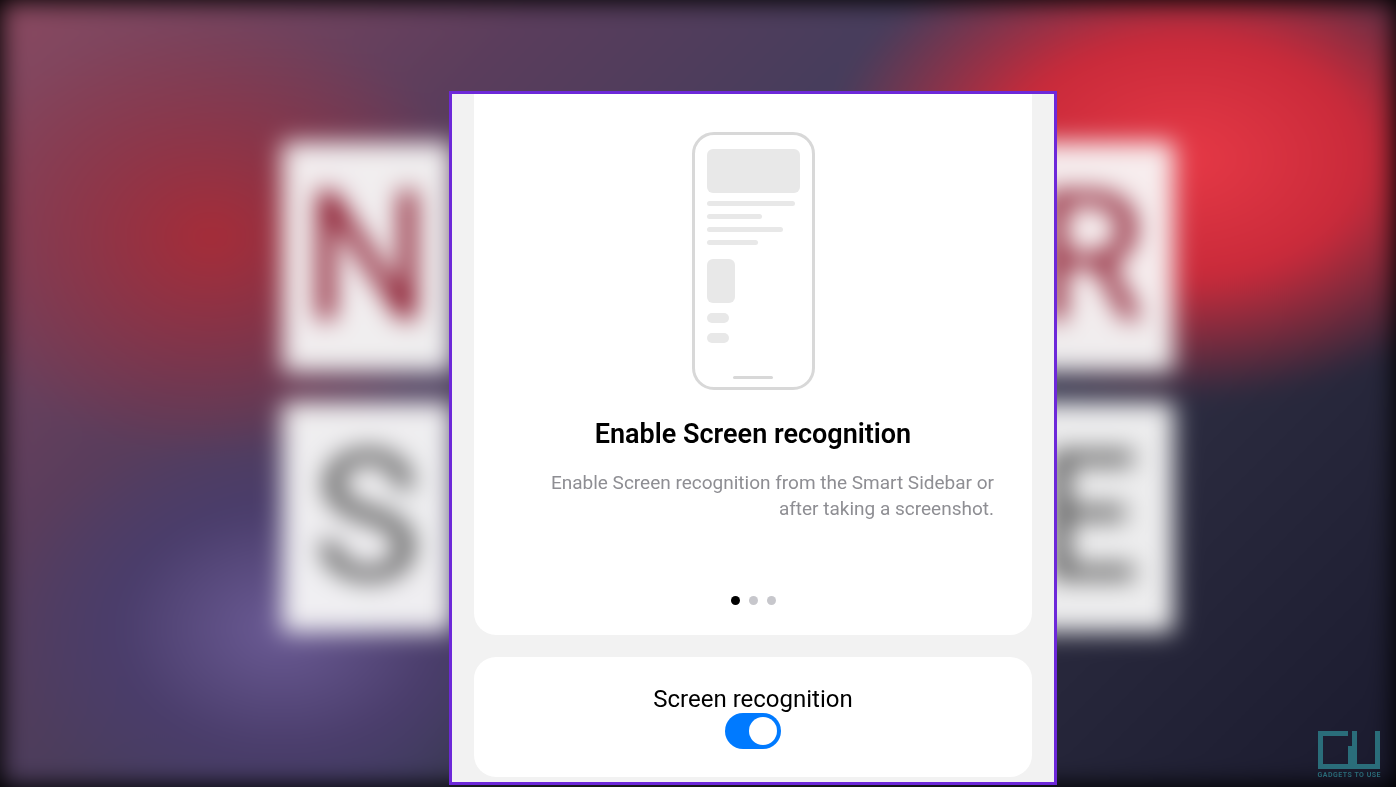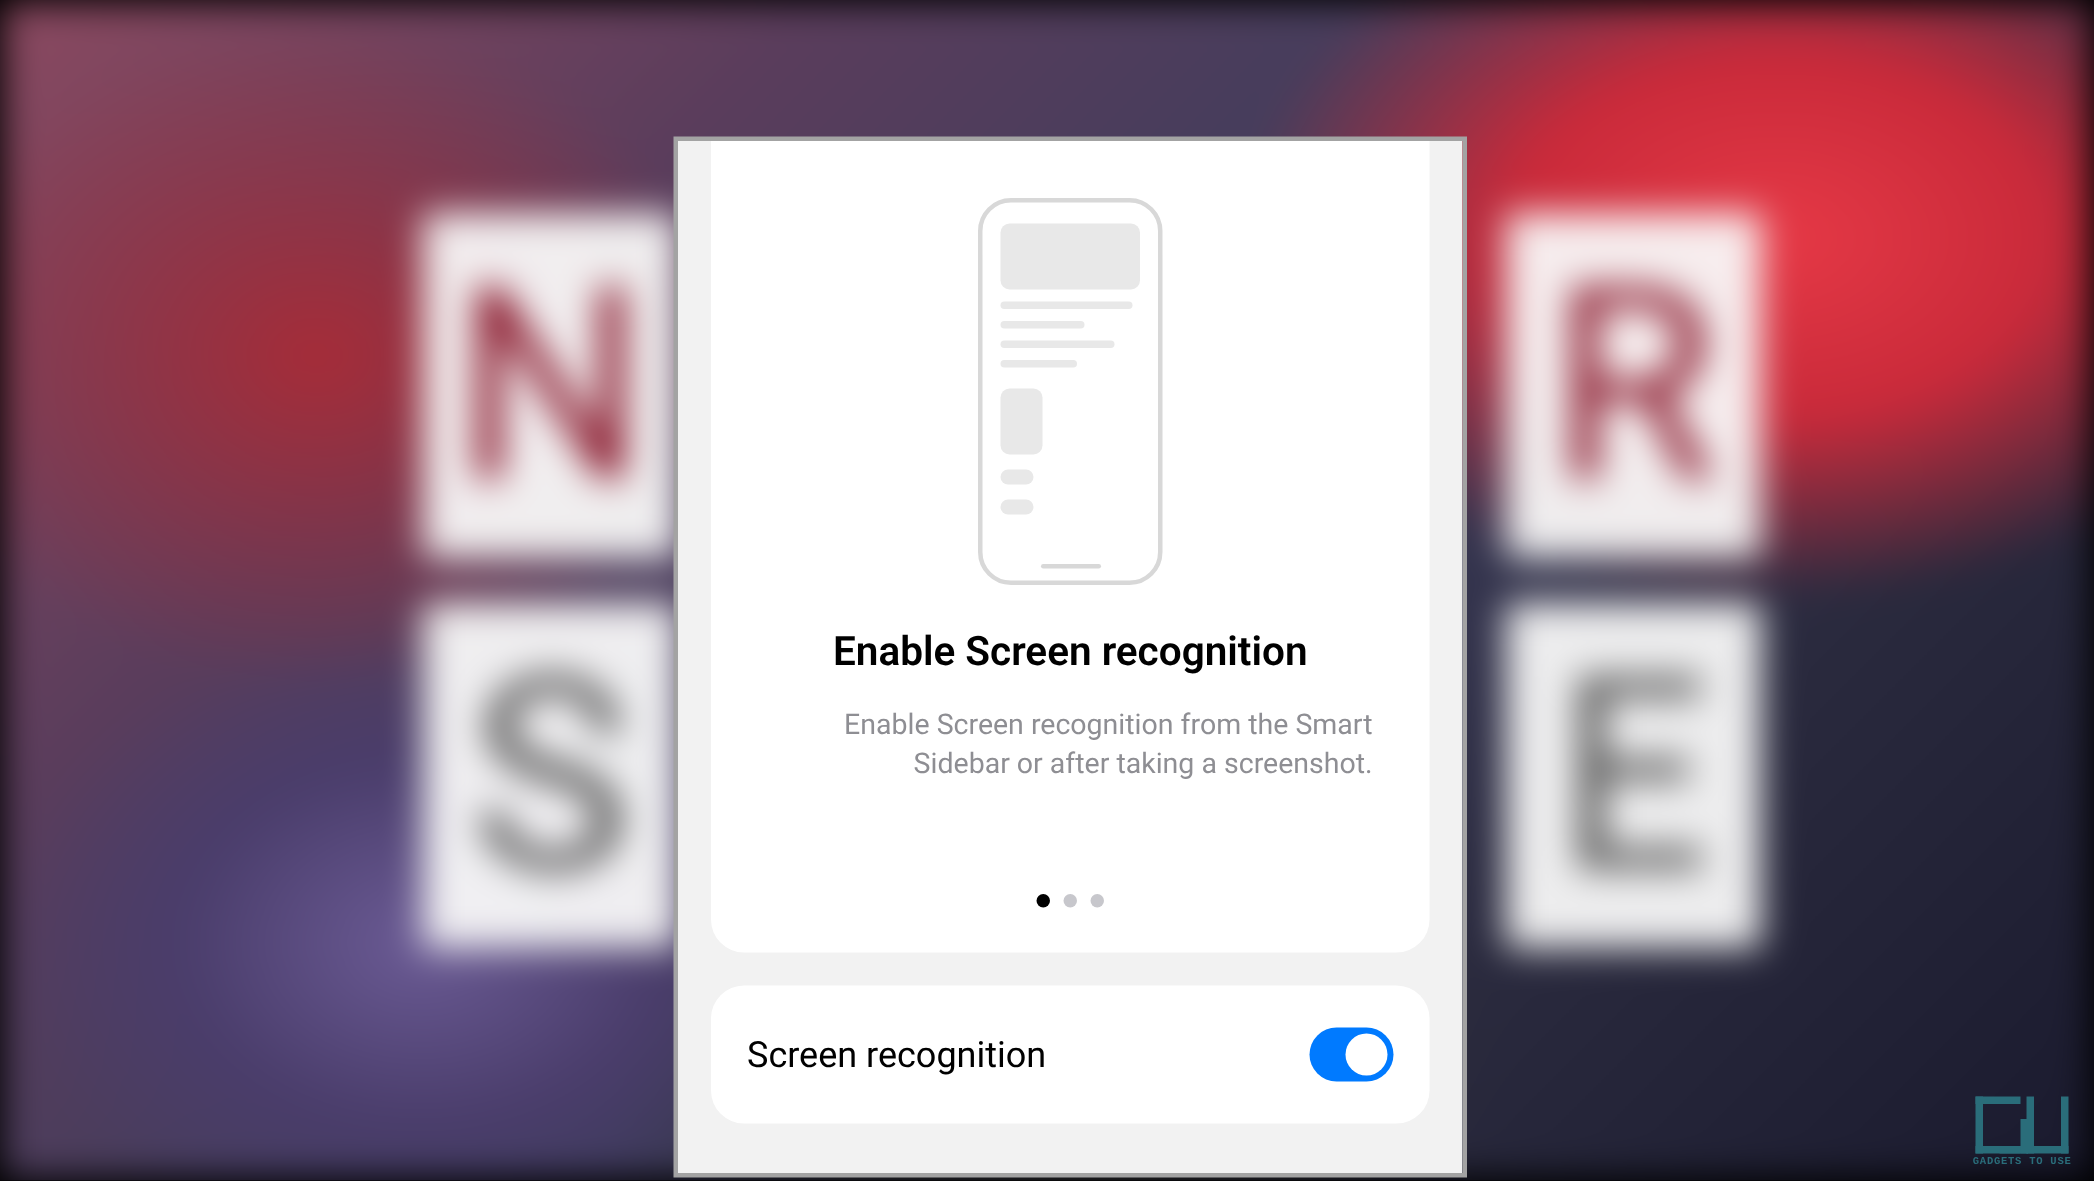--- a/index.html
+++ b/index.html
@@ -72,40 +72,41 @@
       right: 220px;
       width: 170px;
       height: 230px;
       color: #555;
     }
     
     .phone-frame {
       position: absolute;
       top: 91px;
       left: 449px;
-      width: 529px;
+      width: 608px;
       height: 694px;
       background: #000;
-      border: 3px solid #a3a3a3;
+      border: 3px solid #6d28d9;
       overflow: hidden;
     }
     
     .phone-content {
       width: 100%;
       height: 100%;
       background: #f2f2f2;
       display: flex;
       flex-direction: column;
       gap: 22px;
     }
     
     .card {
       background: #fff;
       border-radius: 22px;
       margin: 0 22px;
+      flex-direction: column;
     }
     
     .onboarding-card {
       margin-top: 0;
       border-top-left-radius: 0;
       border-top-right-radius: 0;
       padding: 38px 38px 30px;
       display: flex;
       flex-direction: column;
       align-items: center;
@@ -278,21 +279,20 @@
       border: 5px solid #2a6d7a;
       border-top: none;
     }
     
     .watermark-text {
       font-size: 7px;
       letter-spacing: 0.5px;
       color: #2a6d7a;
       font-weight: 600;
       margin-top: 2px;
-      font-family: Liberation Mono, monospace;
     }
   </style>
 </head>
 <body>
 
 <div class="background">
   <div class="bg-letter n">N</div>
   <div class="bg-letter s">S</div>
   <div class="bg-letter r">R</div>
   <div class="bg-letter e">E</div>

